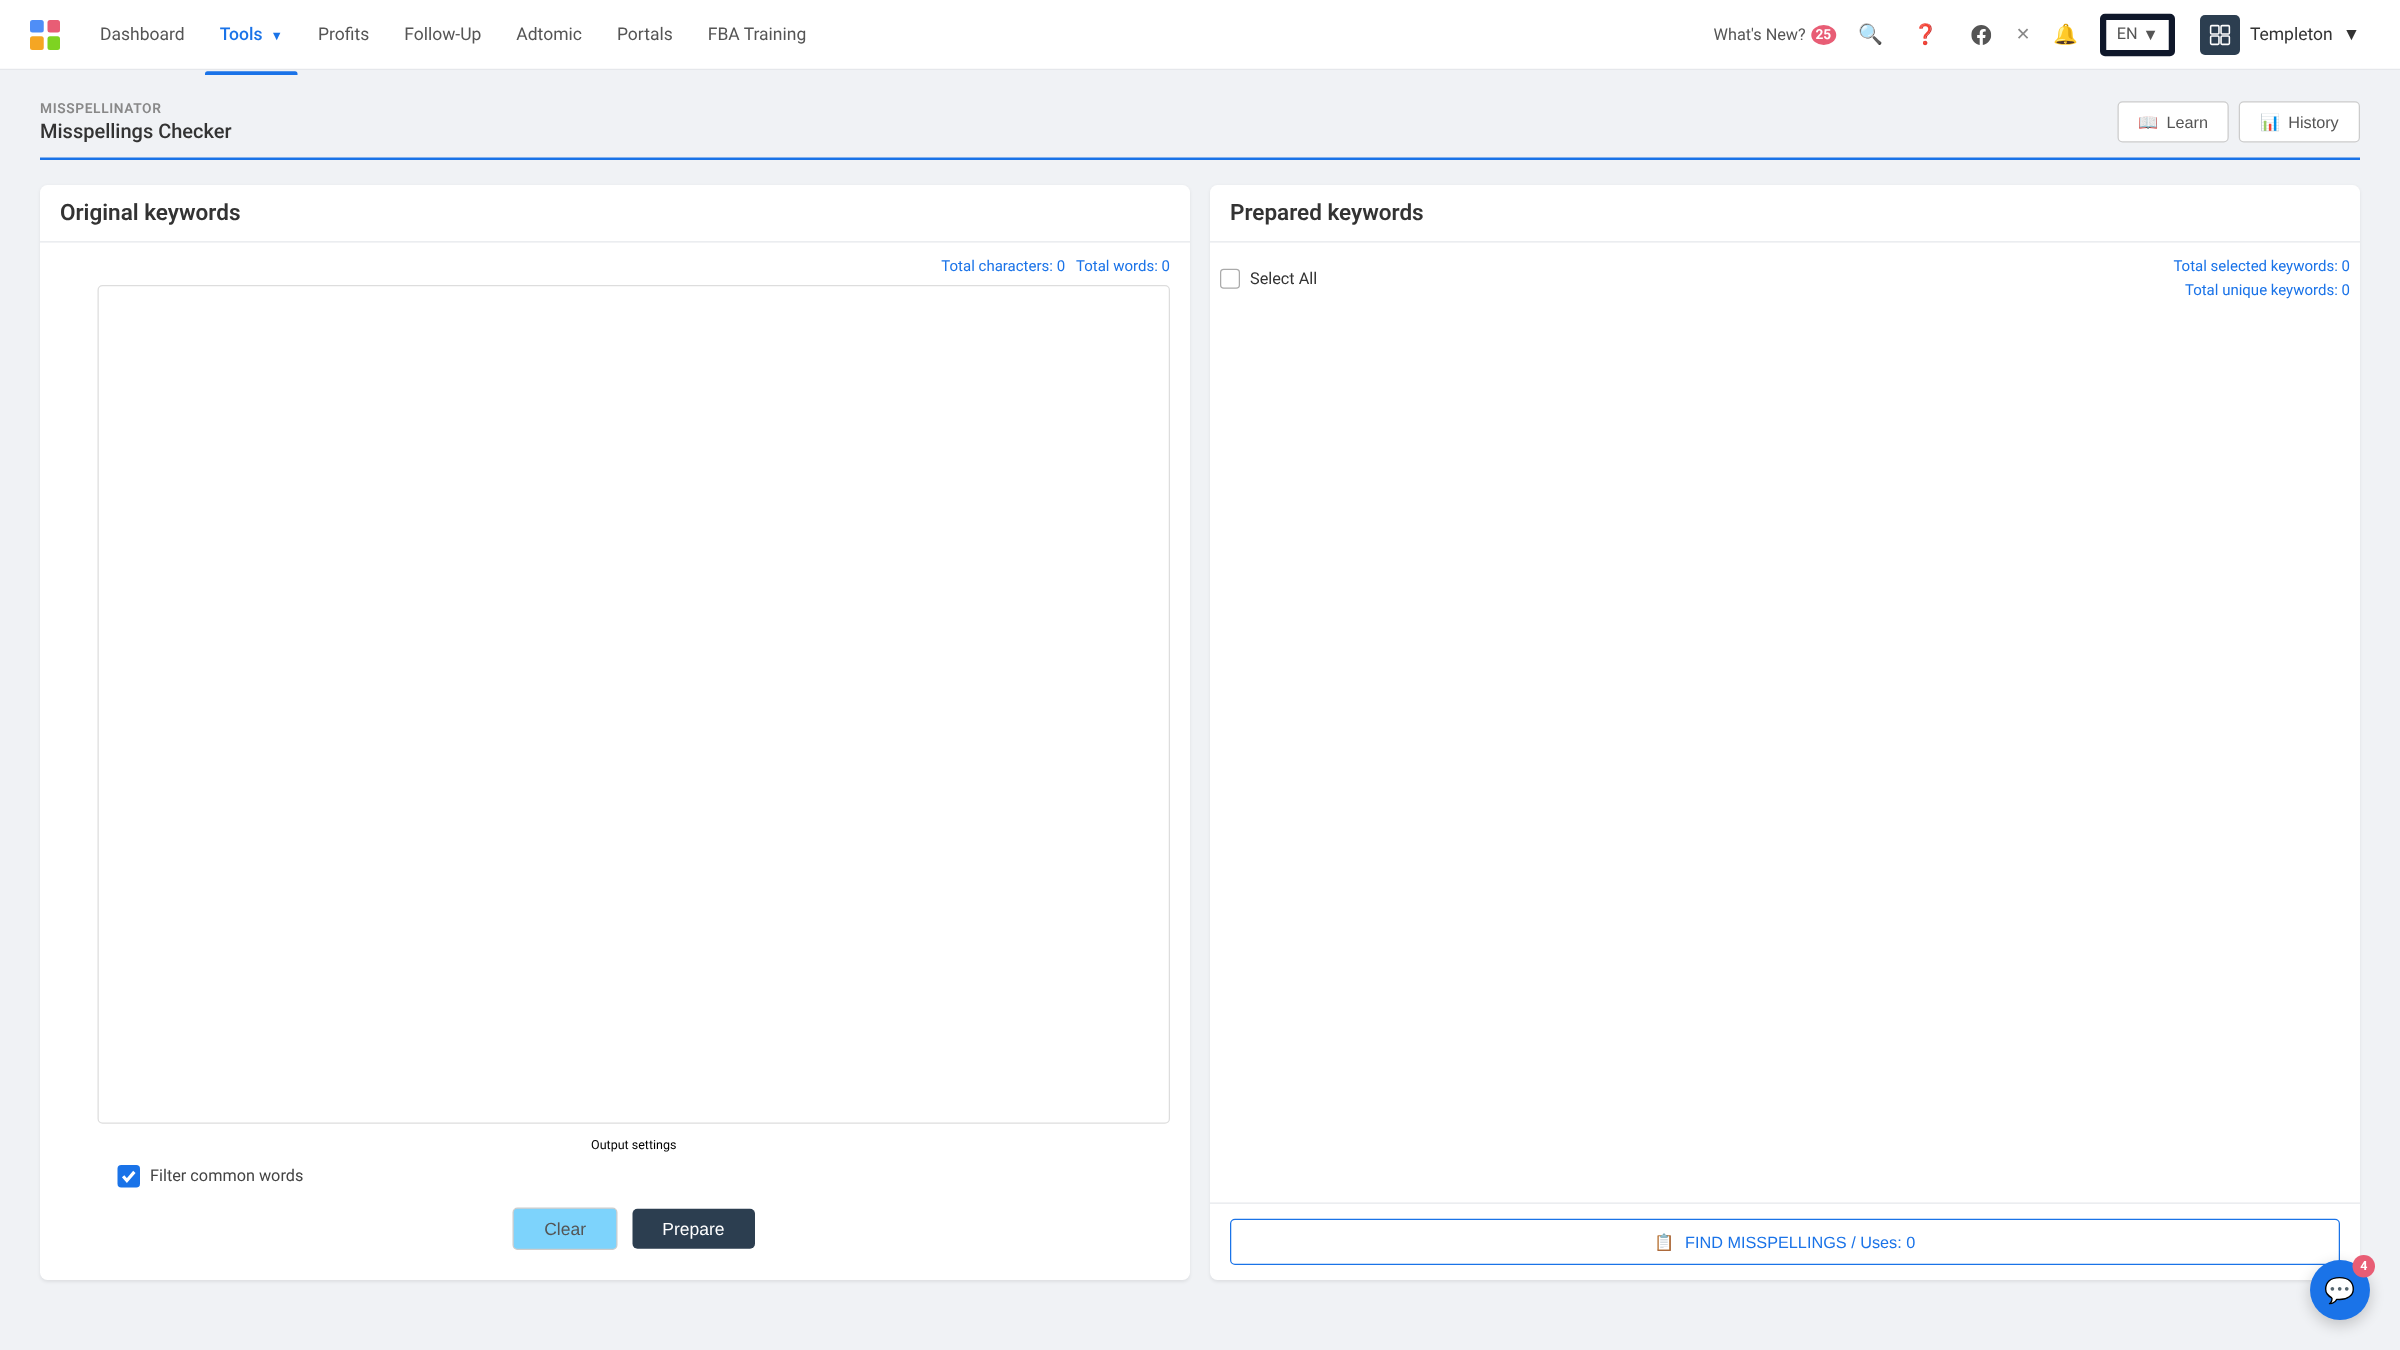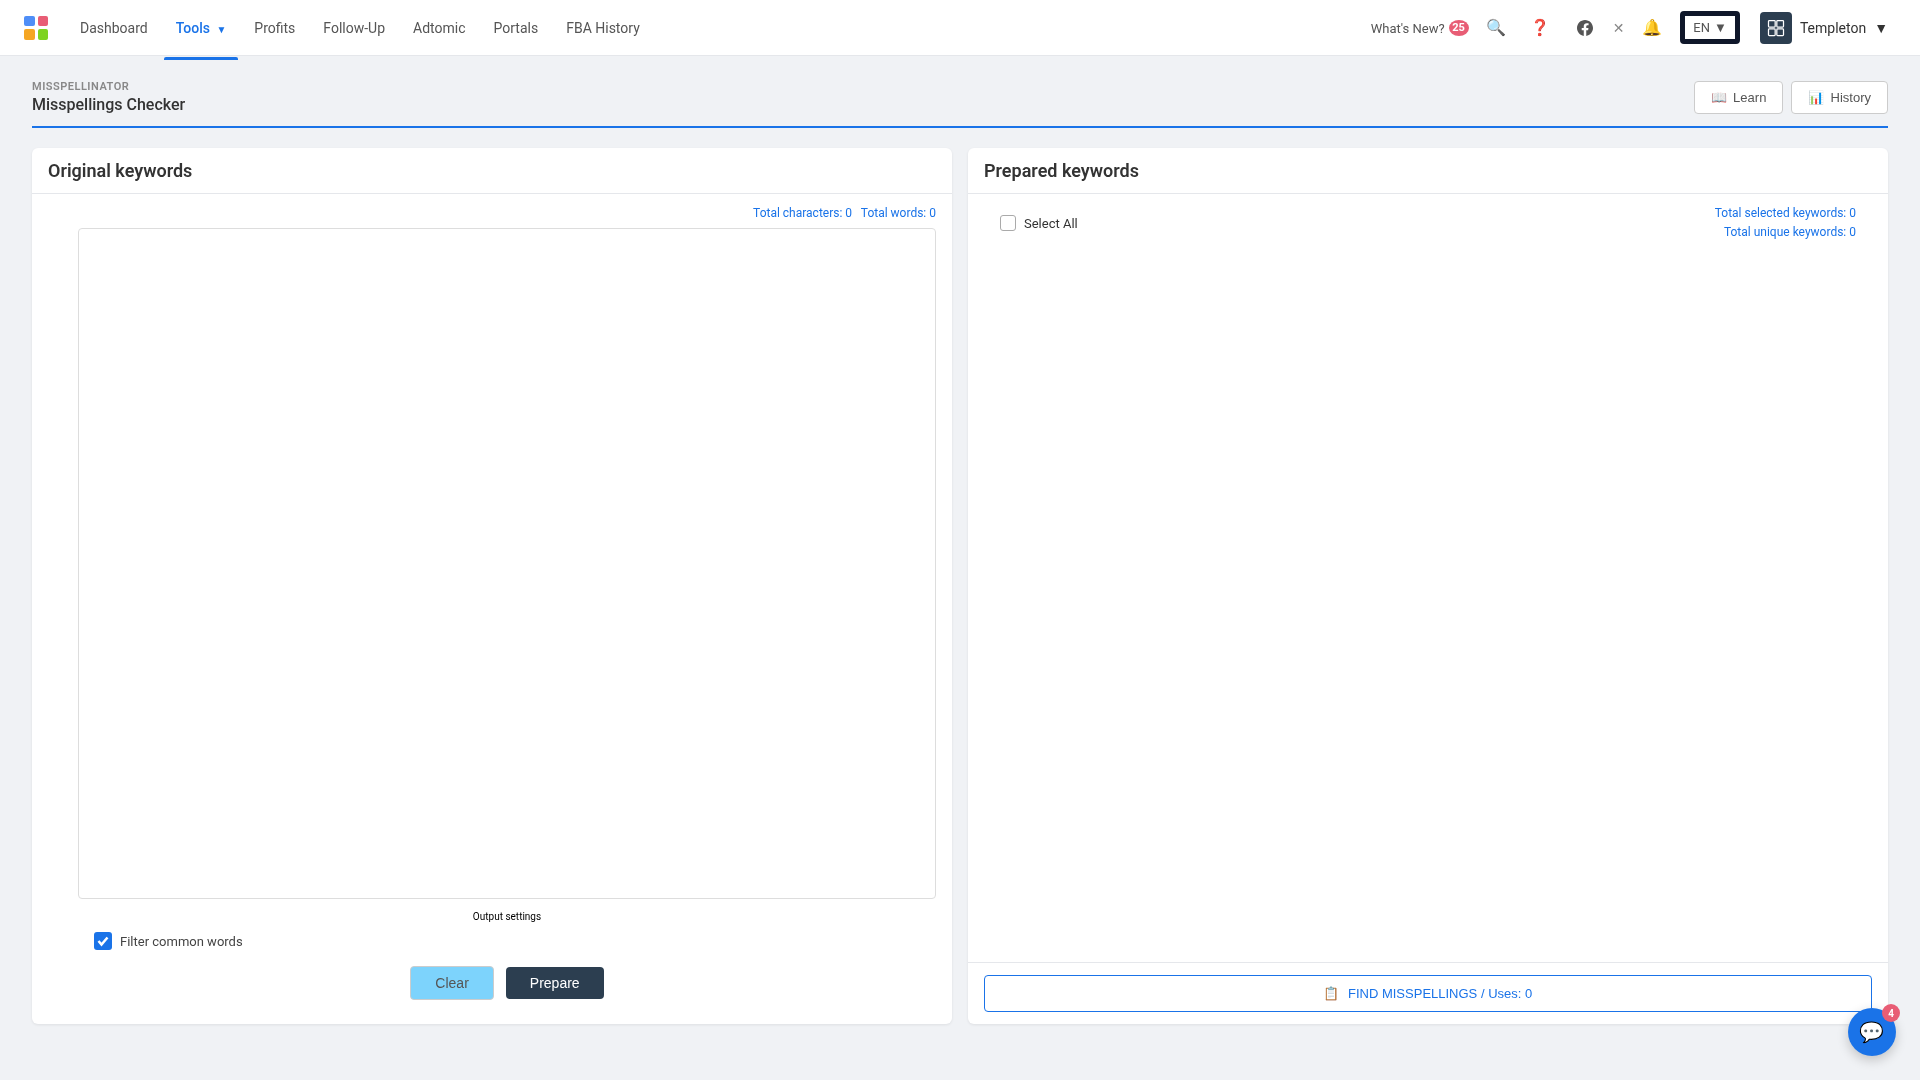--- a/index.html
+++ b/index.html
@@ -315,21 +315,21 @@
       font-size: 14px;
       color: #fff;
       font-weight: 500;
     }
 
     
     .select-all-row {
       display: flex;
       align-items: center;
       justify-content: space-between;
-      padding: 10px 32px;
+      padding: 10px 8px;
     }
     .select-all-left {
       display: flex;
       align-items: center;
       gap: 8px;
     }
     .checkbox-unchecked {
       width: 16px;
       height: 16px;
       border: 1.5px solid #aaa;
@@ -425,21 +425,21 @@
   <div class="nav-links">
     <div class="nav-link">Dashboard</div>
     <div class="nav-link active">
       <span>Tools</span>
       <span class="nav-link-arrow">▼</span>
     </div>
     <div class="nav-link">Profits</div>
     <div class="nav-link">Follow-Up</div>
     <div class="nav-link">Adtomic</div>
     <div class="nav-link">Portals</div>
-    <div class="nav-link">FBA History</div>
+    <div class="nav-link">FBA Training</div>
   </div>
 
   <div class="topnav-right">
     <div class="whats-new">
       <span>What's New?</span>
       <div class="whats-new-badge">25</div>
     </div>
     <div class="icon-btn">🔍</div>
     <div class="icon-btn">❓</div>
     <div class="icon-btn">

